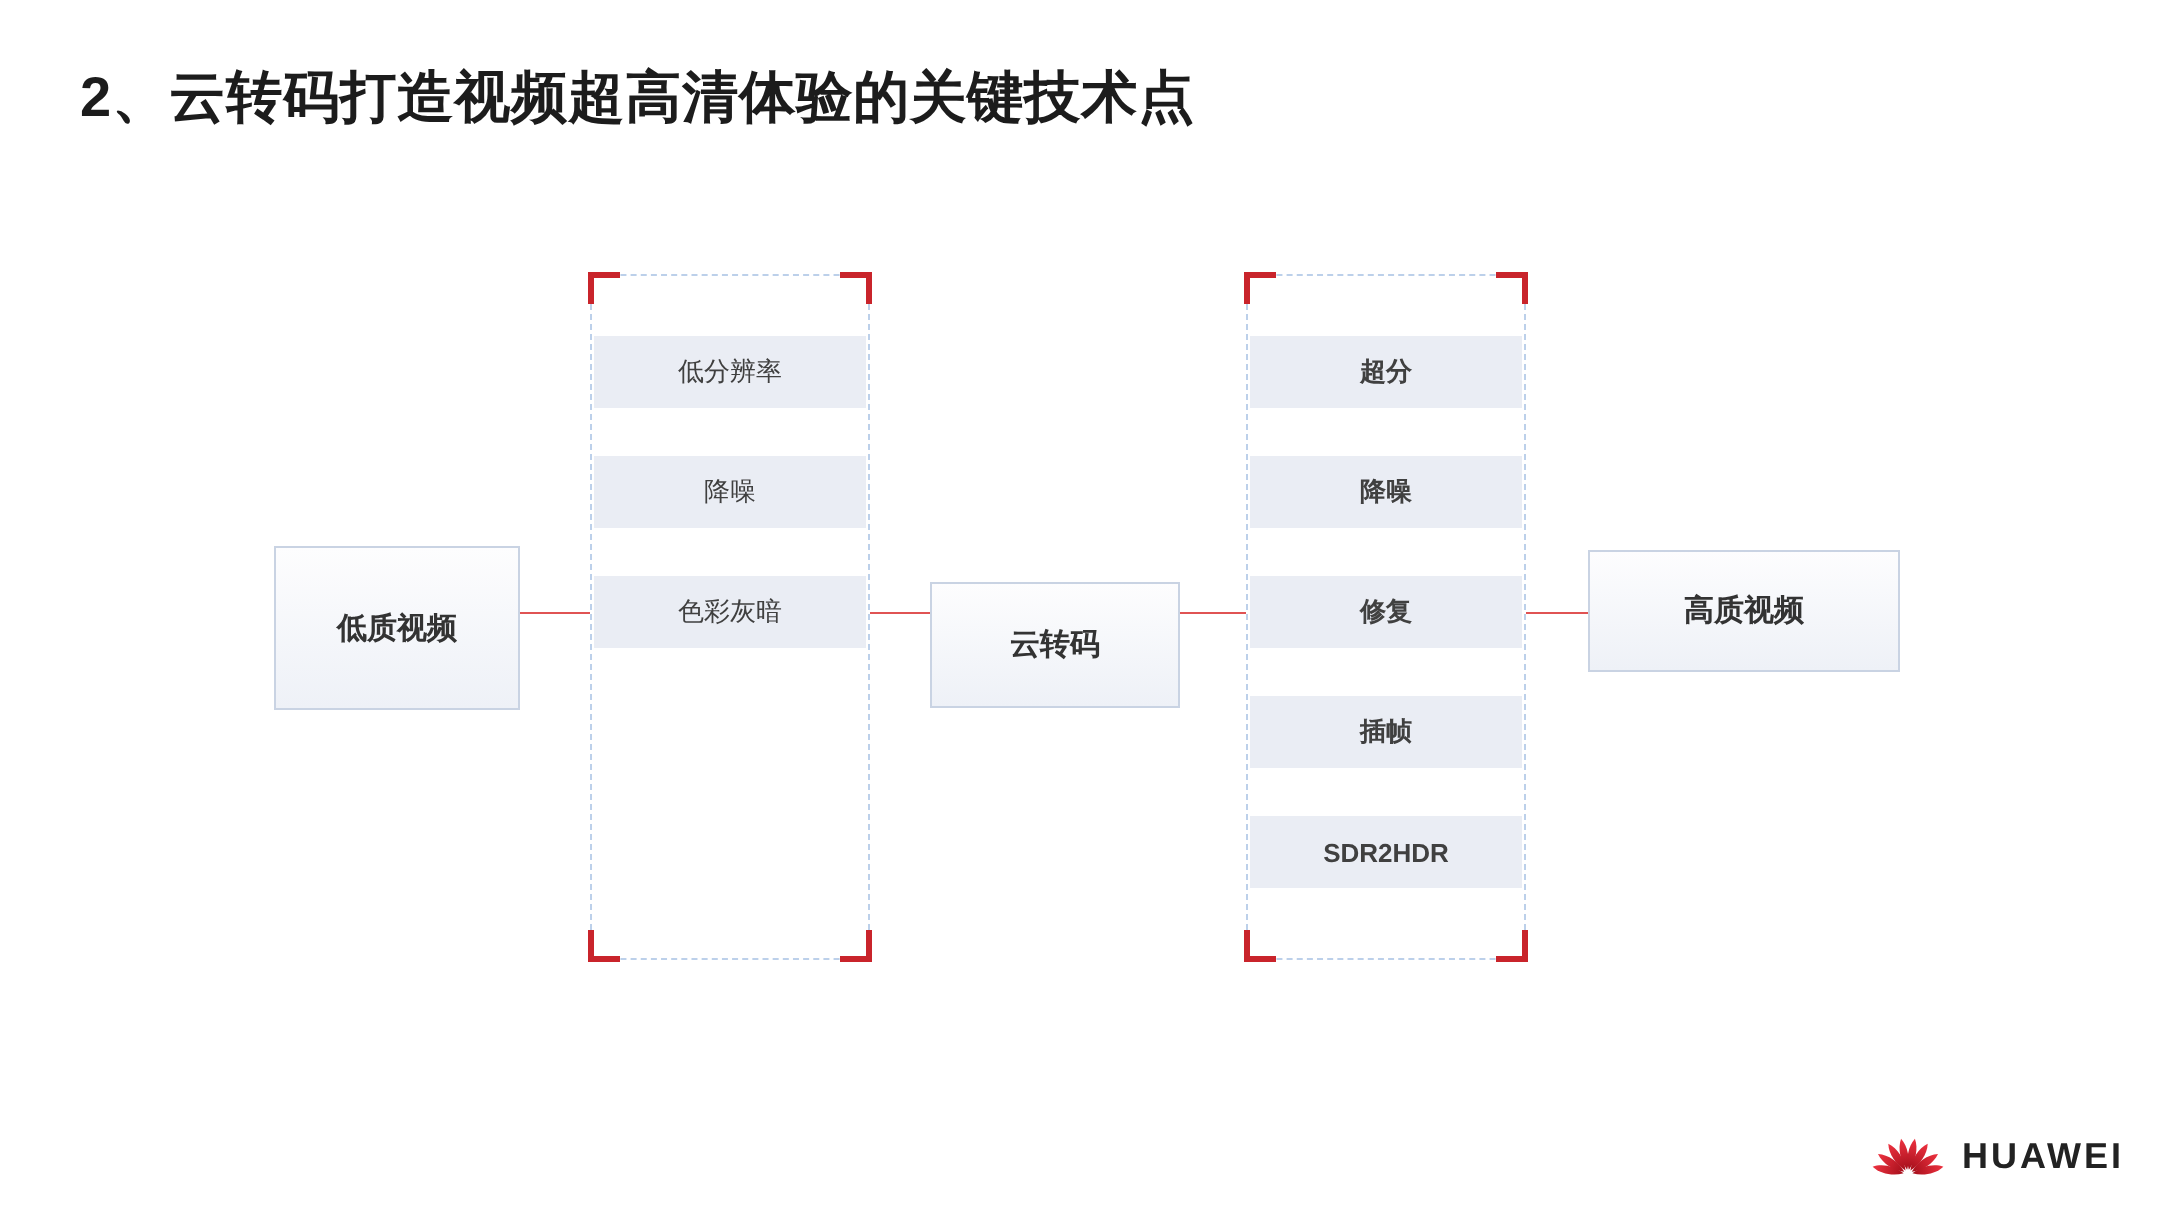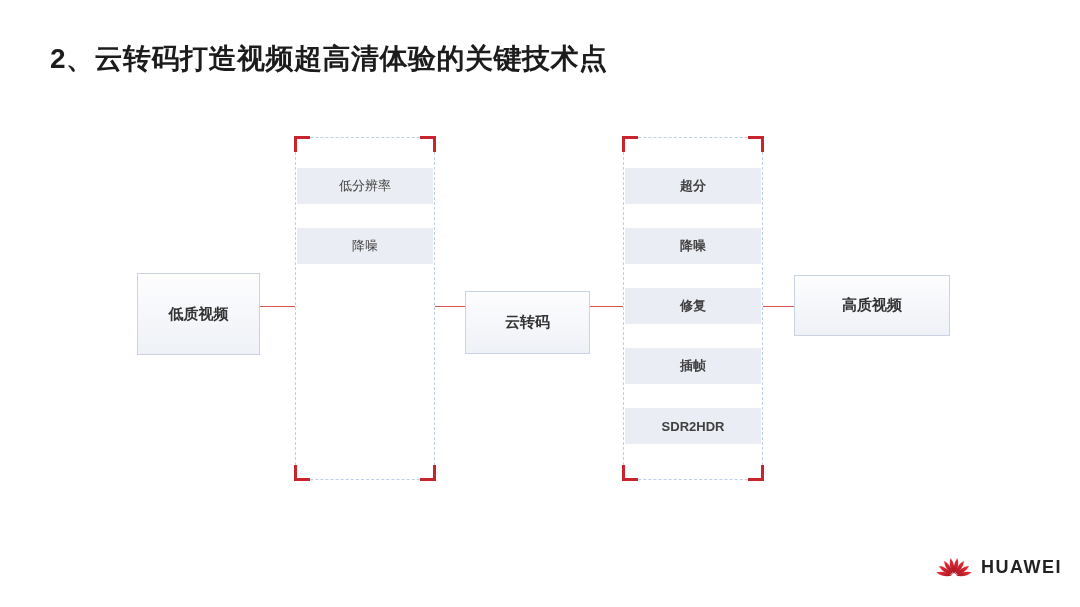--- a/index.html
+++ b/index.html
@@ -1,21 +1,21 @@
 <!DOCTYPE html>
 <html><head>
 <meta charset="utf-8">
 <style>
   html,body{margin:0;padding:0;}
   body{
     width:1080px;height:607px;position:relative;background:#ffffff;
     font-family:"Liberation Sans","DejaVu Sans",sans-serif;overflow:hidden;
   }
   .title{
-    position:absolute;left:40px;top:30px;margin:10px;
+    position:absolute;left:40px;top:30px;margin:0;
     font-size:28px;font-weight:bold;color:#1c1c1c;letter-spacing:0.5px;
   }
   
   .node{
     position:absolute;display:flex;align-items:center;justify-content:center;
     background:linear-gradient(180deg,#fdfdfe 0%,#eef1f7 100%);
     border:1px solid #c9d3e3;box-sizing:border-box;
     font-size:15px;font-weight:bold;color:#333;
   }
   .node-left{left:137px;top:273px;width:123px;height:82px;}
@@ -41,21 +41,21 @@
   .corner.bl{left:-2px;bottom:-2px;border-bottom:3.5px solid #c9242b;border-left:3.5px solid #c9242b;}
   .corner.br{right:-2px;bottom:-2px;border-bottom:3.5px solid #c9242b;border-right:3.5px solid #c9242b;}
   
   .connector{position:absolute;top:306px;height:0;border-top:1.6px solid #e05353;}
   .c1{left:260px;width:35px;}
   .c2{left:435px;width:30px;}
   .c3{left:590px;width:33px;}
   .c4{left:763px;width:31px;}
   
   .brand{
-    position:absolute;right:18px;bottom:29px;
+    position:absolute;right:18px;bottom:18px;
     display:flex;align-items:center;gap:8px;
   }
   .brand-text{
     font-size:18px;font-weight:bold;color:#222;letter-spacing:1.5px;
   }
 </style>
 </head>
 <body>
 
 <div class="slide">
@@ -77,20 +77,21 @@
     <span>高质视频</span>
   </div>
 
   <div class="group group-left">
     <span class="corner tl"></span>
     <span class="corner tr"></span>
     <span class="corner bl"></span>
     <span class="corner br"></span>
     <div class="row">低分辨率</div>
     <div class="row">降噪</div>
+    <div class="row">色彩灰暗</div>
   </div>
 
   <div class="group group-right">
     <span class="corner tl"></span>
     <span class="corner tr"></span>
     <span class="corner bl"></span>
     <span class="corner br"></span>
     <div class="row">超分</div>
     <div class="row">降噪</div>
     <div class="row">修复</div>

